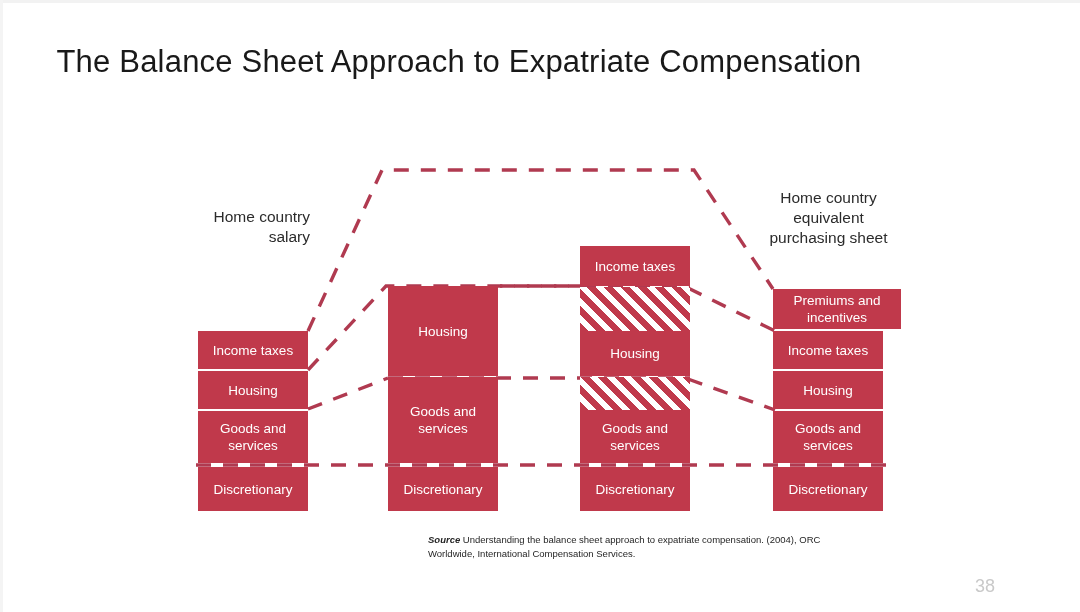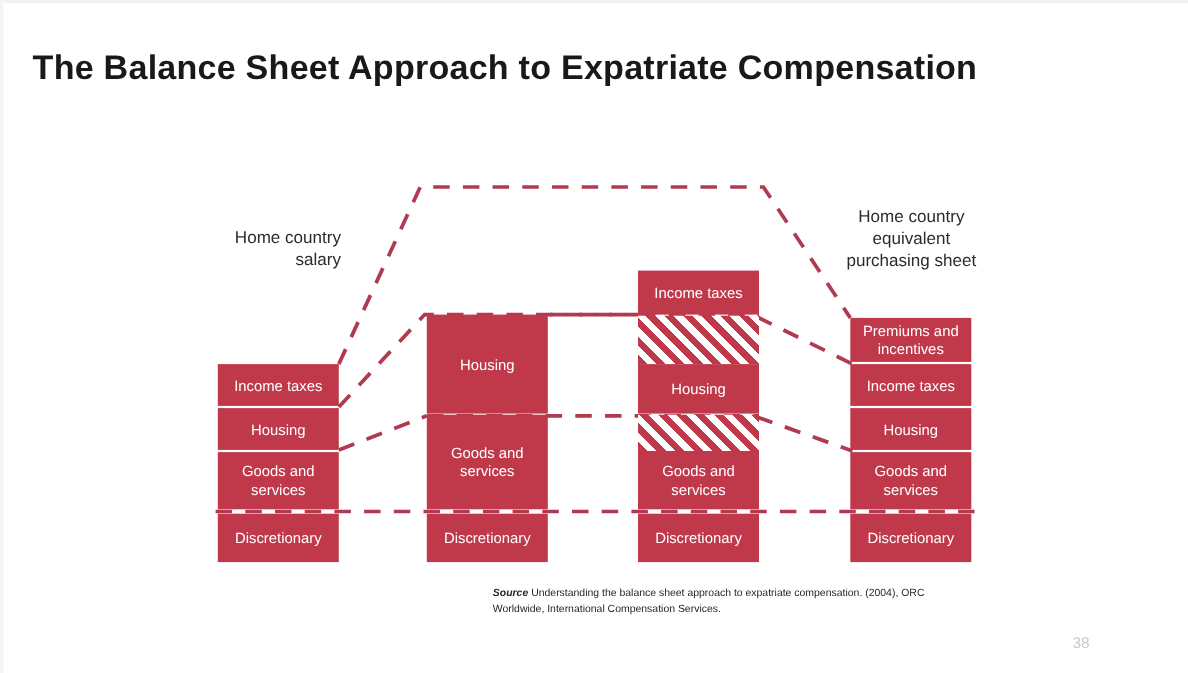--- a/index.html
+++ b/index.html
@@ -30,21 +30,21 @@
     background: #f4f4f4;
   }
 
   #slide-title {
     position: absolute;
     left: 0;
     top: 44px;
     width: 918px;
     text-align: center;
     font-size: 31px;
-    font-weight: 700;
+    font-weight: 400;
     color: #191919;
     letter-spacing: 0.2px;
     white-space: nowrap;
   }
 
   
   #diagram {
     position: absolute;
     left: 0;
     top: 0;
@@ -101,32 +101,31 @@
   }
 
   #source-note {
     position: absolute;
     left: 428px;
     top: 533px;
     width: 420px;
     font-size: 9.5px;
     line-height: 13.5px;
     color: #262626;
-    margin-left: 20px;
   }
   #source-note .src-label {
     font-weight: 700;
     font-style: italic;
   }
 
   #page-number {
     position: absolute;
     left: 975px;
     top: 576px;
-    font-size: 14px;
+    font-size: 18px;
     color: #c9c9c9;
   }
 </style>
 </head>
 <body>
 
 <div class="slide-frame-top"></div>
 <div class="slide-frame-left"></div>
 
 <div id="slide-title">The Balance Sheet Approach to Expatriate Compensation</div>
@@ -170,21 +169,21 @@
     <div class="seg hatch" style="left:580px; top:287px; width:110px; height:44px;"></div>
     <div class="seg" style="left:580px; top:331px; width:110px; height:45px;">Housing</div>
     <div class="seg hatch" style="left:580px; top:377px; width:110px; height:33px;"></div>
     <div class="seg" style="left:580px; top:410px; width:110px; height:53px;">Goods and services</div>
     <div class="seg" style="left:580px; top:467px; width:110px; height:44px;">Discretionary</div>
   </div>
 
   <div class="col-heading" style="left:756px; top:188px; width:145px;">Home country equivalent purchasing sheet</div>
 
   <div class="column">
-    <div class="seg" style="left:773px; top:289px; width:110px; height:40px;">Premiums and incentives</div>
+    <div class="seg" style="left:773px; top:289px; width:128px; height:40px;">Premiums and incentives</div>
     <div class="seg" style="left:773px; top:331px; width:110px; height:38px;">Income taxes</div>
     <div class="seg" style="left:773px; top:371px; width:110px; height:38px;">Housing</div>
     <div class="seg" style="left:773px; top:411px; width:110px; height:52px;">Goods and services</div>
     <div class="seg" style="left:773px; top:467px; width:110px; height:44px;">Discretionary</div>
   </div>
 
 </div>
 
 <div id="source-note"><span class="src-label">Source</span><span> Understanding the balance sheet approach to expatriate compensation. (2004), ORC Worldwide, International Compensation Services.</span></div>
 

